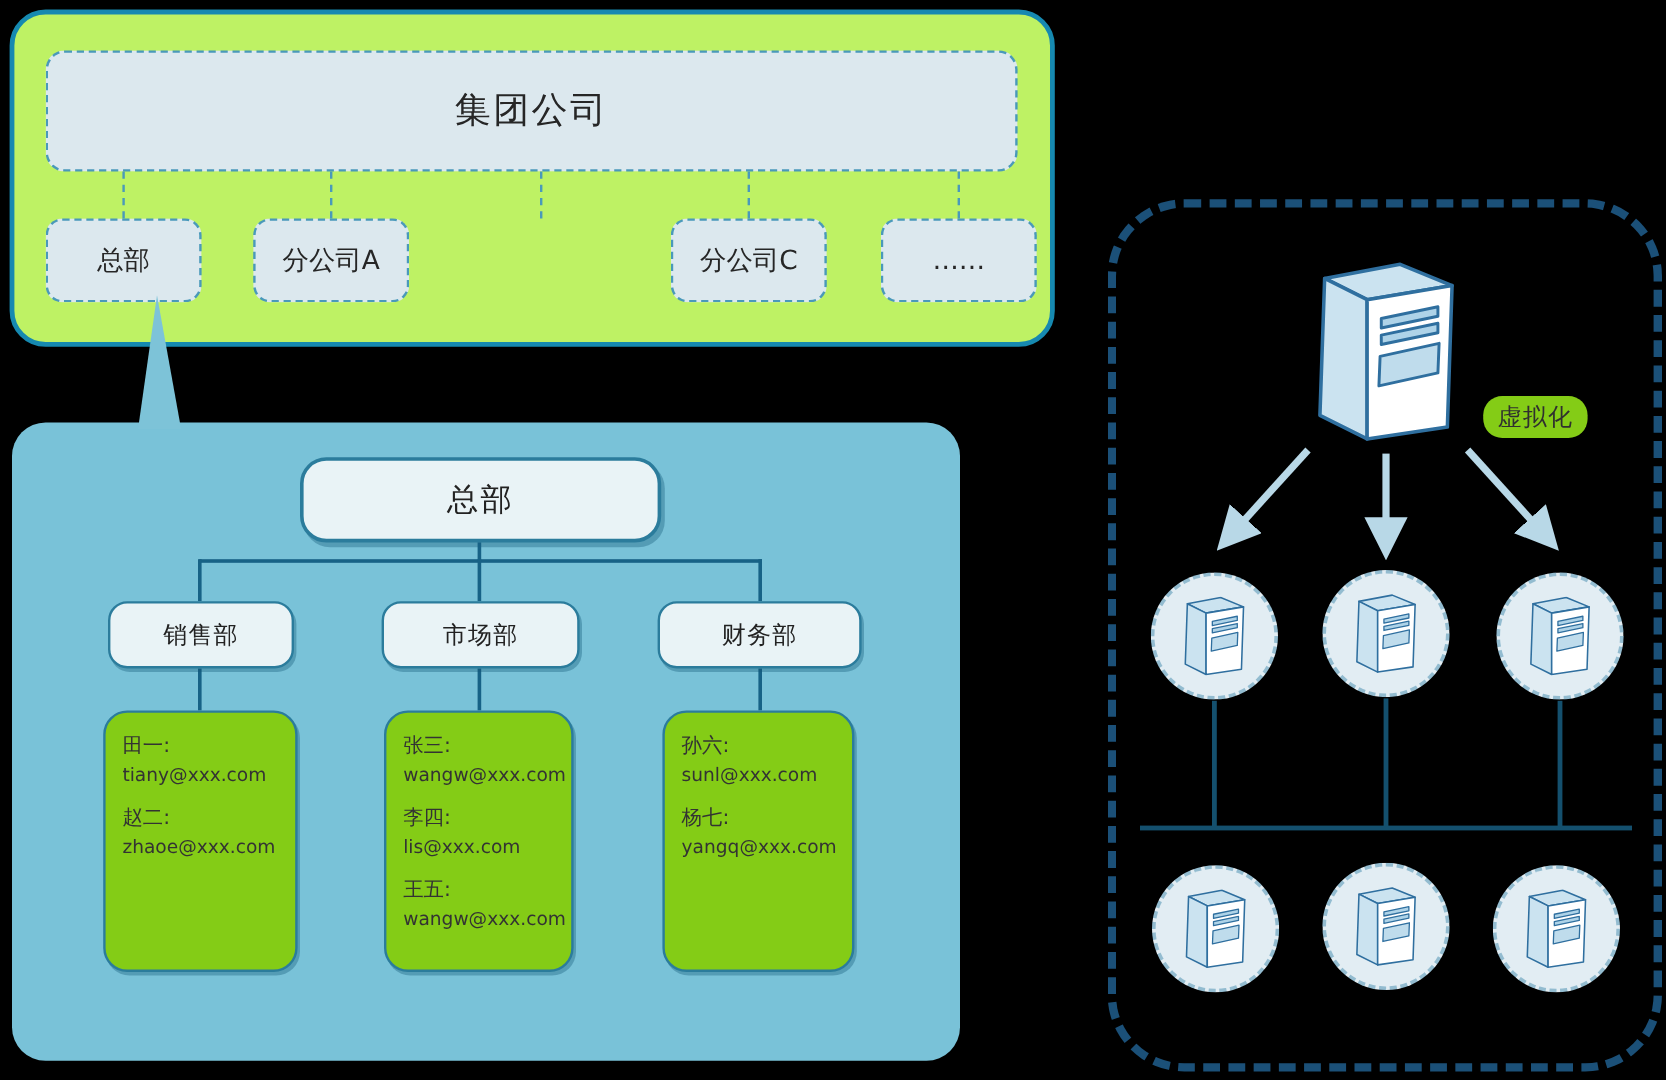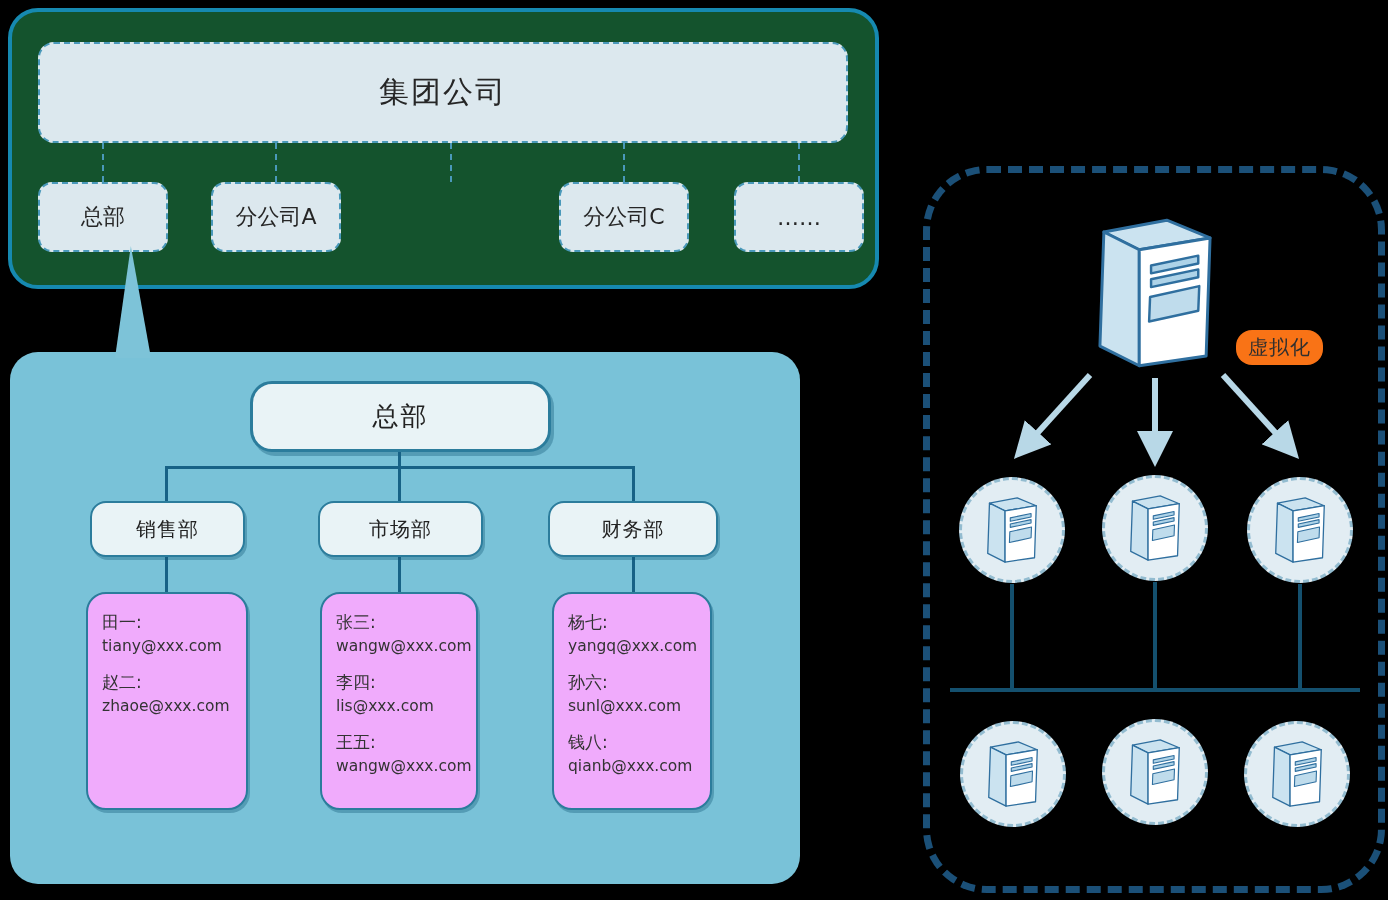--- a/index.html
+++ b/index.html
@@ -4,21 +4,21 @@
 <style>
   html,body{margin:0;padding:0;background:#000;}
   .stage{
     position:relative;width:1388px;height:900px;overflow:hidden;
     font-family:"DejaVu Sans","Liberation Sans",sans-serif;
     color:#262626;background:#000;
   }
   
   .group-card{
     position:absolute;left:8px;top:8px;width:871px;height:281px;
-    box-sizing:border-box;background:#14532d;border:4px solid #1689b0;border-radius:30px;
+    box-sizing:border-box;background:#bef264;border:4px solid #1689b0;border-radius:30px;
   }
   .root-box{
     position:absolute;left:26px;top:30px;width:810px;height:101px;
     box-sizing:border-box;background:#dce8ee;border:2px dashed #4a99ba;border-radius:16px;
     display:flex;align-items:center;justify-content:center;
     font-size:30px;letter-spacing:2px;color:#262626;
   }
   .vconn{
     position:absolute;top:131px;height:39px;width:0;
     border-left:2px dashed #4a99ba;
@@ -63,39 +63,39 @@
     box-sizing:border-box;background:#e9f3f6;border:2.5px solid #2b7c9c;border-radius:16px;
     box-shadow:2px 3px 0 rgba(16,86,118,.35);
     display:flex;align-items:center;justify-content:center;
     font-size:20px;letter-spacing:1px;color:#222;
   }
   .dep1{left:80px;width:155px;text-align:right;}
   .dep2{left:308px;width:165px;}
   .dep3{left:538px;width:170px;}
   .contact-card{
     position:absolute;top:240px;height:218px;
-    box-sizing:border-box;background:#f0abfc;border:2.5px solid #2b7c9c;border-radius:20px;
+    box-sizing:border-box;background:#84cc16;border:2.5px solid #2b7c9c;border-radius:20px;
     box-shadow:2px 3px 0 rgba(16,86,118,.35);
     padding:16px 12px 10px 14px;
   }
   .cc1{left:76px;width:162px;}
   .cc2{left:310px;width:158px;}
   .cc3{left:542px;width:160px;}
   .contact{margin-bottom:13px;}
   .cname{font-size:17px;color:#333;line-height:1.45;}
   .cemail{font-size:15.5px;color:#333;line-height:1.45;}
   
   .virt{
     position:absolute;left:923px;top:166px;width:462px;height:727px;
     box-sizing:border-box;border:7px dashed #1b5078;border-radius:64px;
   }
   .server-big{position:absolute;left:1096px;top:218px;width:118px;height:150px;z-index:2;}
   .virt-label{
     position:absolute;left:1236px;top:330px;z-index:2;
-    background:#f97316;border-radius:16px;padding:4px 12px;
+    background:#84cc16;border-radius:16px;padding:4px 12px;
     font-size:20px;font-weight:500;color:#2f2f2f;letter-spacing:1px;
   }
   .arrows-svg{position:absolute;left:940px;top:360px;width:440px;height:110px;}
   .vm-circle{
     position:absolute;width:106px;height:106px;box-sizing:border-box;border-radius:50%;
     background:#e2edf3;border:3px dashed #93bcd0;
     display:flex;align-items:center;justify-content:center;
   }
   .vm1{left:959px;top:477px;}
   .vm2{left:1102px;top:475px;}
@@ -201,30 +201,26 @@
         <div class="cemail">lis@xxx.com</div>
       </div>
       <div class="contact">
         <div class="cname">王五:</div>
         <div class="cemail">wangw@xxx.com</div>
       </div>
     </div>
 
     <div class="contact-card cc3">
       <div class="contact">
+        <div class="cname">孙六:</div>
+        <div class="cemail">sunl@xxx.com</div>
+      </div>
+      <div class="contact">
         <div class="cname">杨七:</div>
         <div class="cemail">yangq@xxx.com</div>
-      </div>
-      <div class="contact">
-        <div class="cname">孙六:</div>
-        <div class="cemail">sunl@xxx.com</div>
-      </div>
-      <div class="contact">
-        <div class="cname">钱八:</div>
-        <div class="cemail">qianb@xxx.com</div>
       </div>
     </div>
   </section>
 
   <section class="virt"></section>
 
   <svg class="server-big" viewBox="0 0 120 152">
     <use href="#server-glyph"></use>
   </svg>
 

